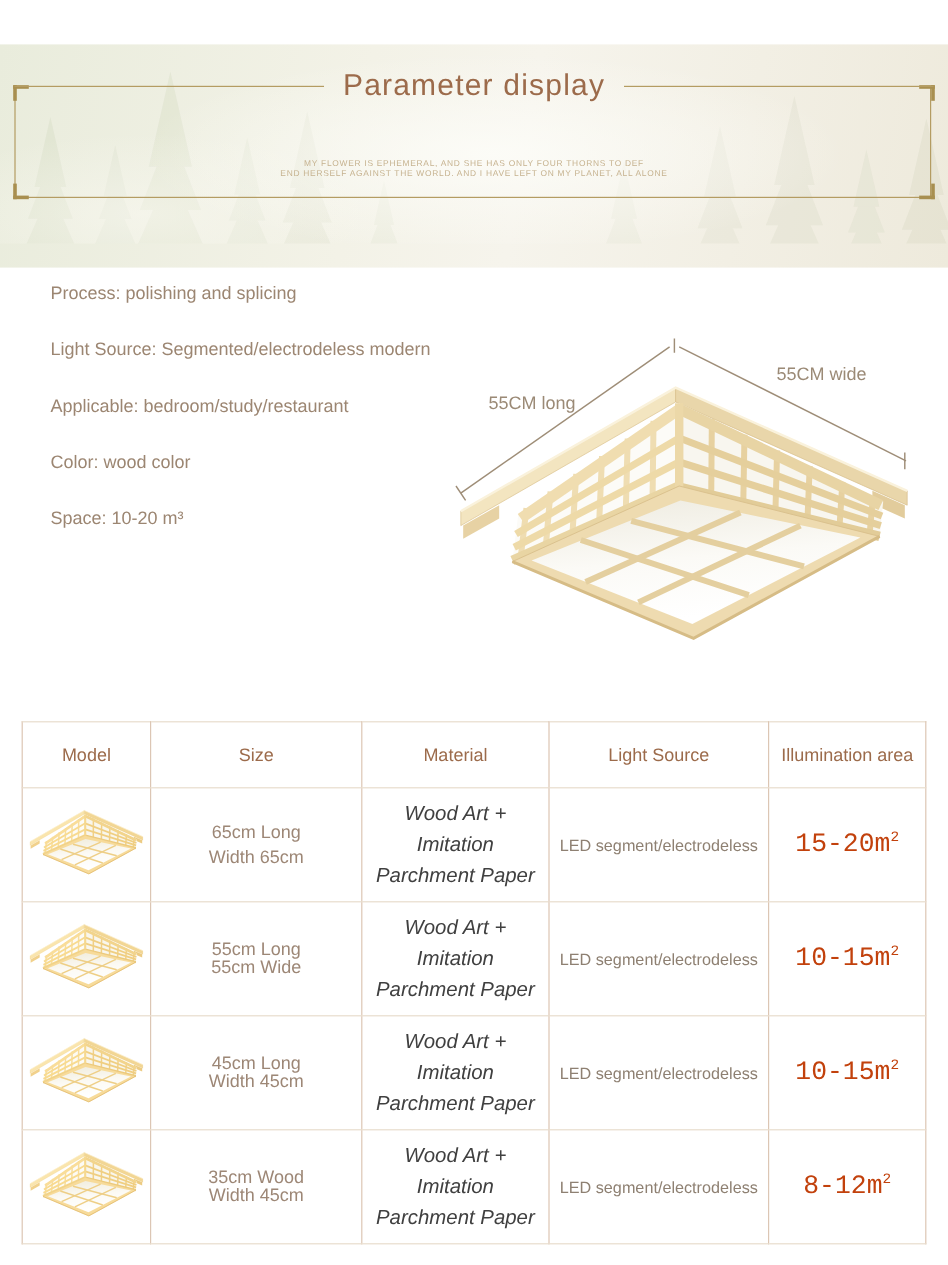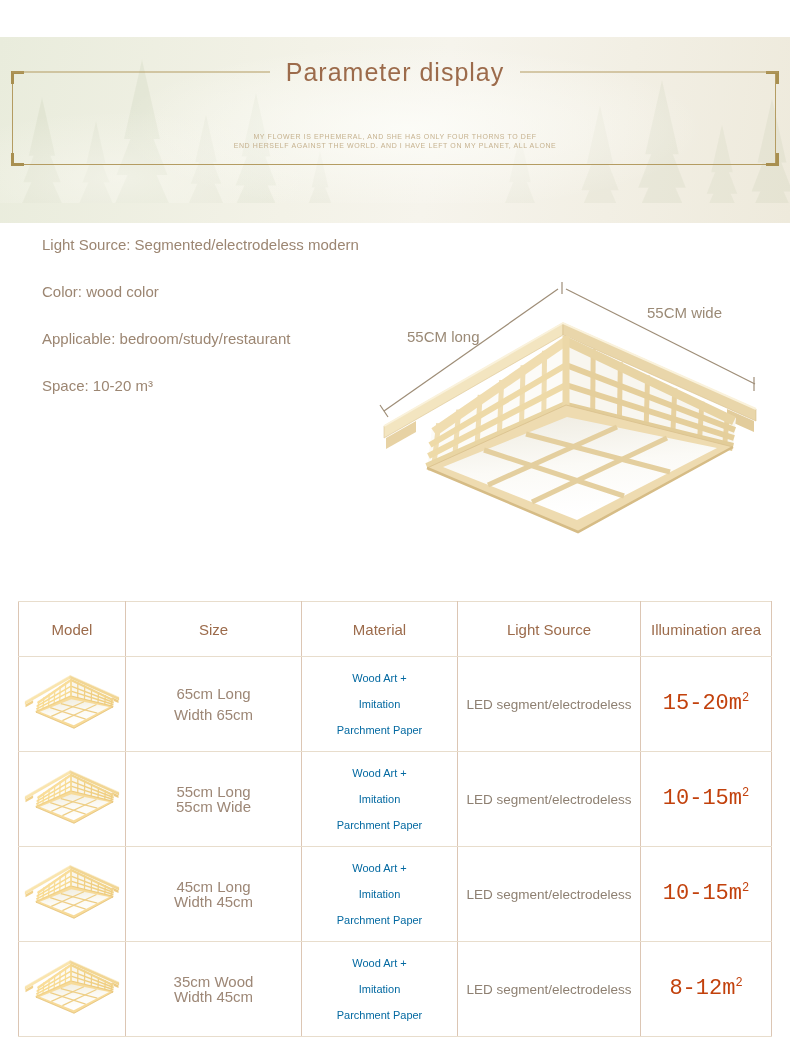--- a/index.html
+++ b/index.html
@@ -63,21 +63,21 @@
   .ptable th,.ptable td{
     border-top:1px solid #e8ddcc;border-bottom:1px solid #e8ddcc;
     border-left:1px solid #dcc6b4;border-right:1px solid #dcc6b4;
     text-align:center;vertical-align:middle;padding:0;
   }
   .ptable th{height:54px;font-weight:normal;font-size:15px;color:#9c6b4b;}
   .ptable td{height:94px;}
   .size-cell{font-size:15px;color:#9d8776;}
   .size-cell div{line-height:15px;}
   tr.r1 .size-cell div{line-height:21px;}
-  .mat-cell{font-size:11px;color:#0369a1;line-height:26px;}
+  .mat-cell{font-size:17px;color:#404040;line-height:26px;font-style:italic;}
   .light-cell{font-size:13.5px;color:#8e8072;}
   .area-cell{font-family:Liberation Mono, monospace;font-size:22px;color:#c2410c;}
   .area-cell sup{font-size:12px;}
   .thumb{width:96px;height:58px;filter:saturate(1.5);}
 </style>
 </head>
 <body>
 
 <svg width="0" height="0" style="position:absolute" aria-hidden="true">
   <defs>
@@ -167,23 +167,24 @@
   <div class="title-row">
     <span class="banner-title">Parameter display</span>
   </div>
   <div class="banner-quote">
     <div>MY FLOWER IS EPHEMERAL, AND SHE HAS ONLY FOUR THORNS TO DEF</div>
     <div>END HERSELF AGAINST THE WORLD. AND I HAVE LEFT ON MY PLANET, ALL ALONE</div>
   </div>
 </div>
 
 <div class="specs">
+  <p>Process: polishing and splicing</p>
   <p>Light Source: Segmented/electrodeless modern</p>
+  <p>Applicable: bedroom/study/restaurant</p>
   <p>Color: wood color</p>
-  <p>Applicable: bedroom/study/restaurant</p>
   <p>Space: 10-20 m³</p>
 </div>
 
 <div class="product">
   <svg width="420" height="300" viewBox="0 0 420 300">
     <g stroke="#9e8d77" stroke-width="1.2" fill="none">
       <line x1="192" y1="4" x2="192" y2="16"></line>
       <line x1="196" y1="11" x2="385" y2="106"></line>
       <line x1="384" y1="99" x2="384" y2="113"></line>
       <line x1="188" y1="11" x2="14" y2="133"></line>

